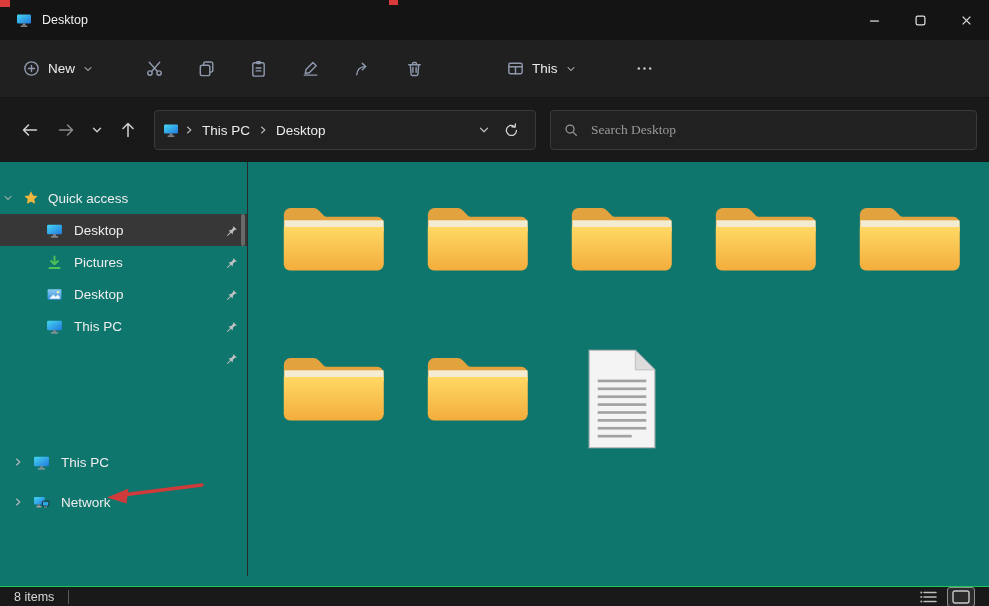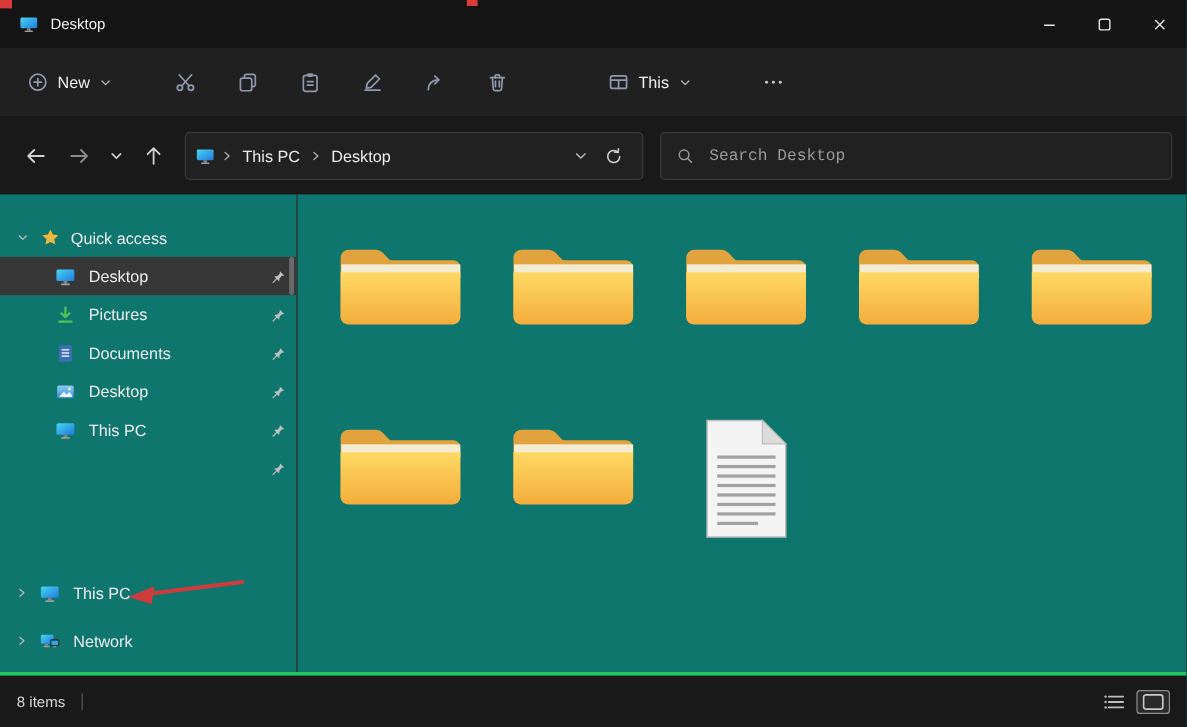--- a/index.html
+++ b/index.html
@@ -32,45 +32,45 @@
   .nav-btn.small{width:26px;}
   .nav-ic{stroke:#d2d2d2;fill:none;stroke-width:1.5;stroke-linecap:round;stroke-linejoin:round;}
   .nav-ic.dim{stroke:#8a8a8a;}
   .addressbar{width:382px;height:40px;margin-left:8px;border:1px solid #3a3a3a;background:#212121;
               border-radius:4px;display:flex;align-items:center;padding:0 8px;box-sizing:border-box;gap:4px;}
   .crumb{font-size:13.5px;color:#ececec;padding:0 3px;white-space:nowrap;}
   .addr-right{margin-left:auto;display:flex;align-items:center;gap:4px;}
   .searchbar{flex:1;height:40px;margin-left:14px;margin-right:12px;border:1px solid #3a3a3a;background:#212121;
              border-radius:4px;display:flex;align-items:center;padding:0 12px;gap:10px;box-sizing:border-box;}
   .searchbar input{flex:1;background:transparent;border:none;outline:none;color:#dcdcdc;
-                   font-size:13.5px;font-family:Liberation Mono, monospace;}
+                   font-size:13.5px;font-family:Liberation Serif, serif;}
   .searchbar input::placeholder{color:#9b9b9b;}
 
   
   .bodyarea{position:absolute;top:162px;left:0;right:0;bottom:30px;display:flex;}
   .sidebar{position:relative;width:248px;min-width:248px;border-right:1px solid #2a2a2a;
            padding-top:20px;box-sizing:border-box;}
-  .qa-row{display:flex;align-items:center;gap:9px;height:32px;padding-left:13px;font-size:13.5px;}
+  .qa-row{display:flex;align-items:center;gap:9px;height:32px;padding-left:2px;font-size:13.5px;}
   .side-item{position:relative;display:flex;align-items:center;height:32px;padding-left:46px;font-size:13.5px;}
   .side-item.selected{background:#373737;}
   .side-icon{width:17px;height:17px;margin-right:11px;display:flex;align-items:center;}
   .side-label{color:#ededed;}
   .pin{position:absolute;right:9px;top:9px;width:14px;height:14px;}
   .side-spacer{height:70px;}
   .tree-item{display:flex;align-items:center;height:36px;margin-bottom:4px;padding-left:12px;gap:9px;font-size:13.5px;}
   .sb-thumb{position:absolute;right:2px;top:52px;width:4px;height:32px;background:#696969;border-radius:2px;}
 
   
   .content{flex:1;padding:30px 0 0 14px;display:flex;flex-wrap:wrap;align-content:flex-start;}
   .cell{width:144px;height:150px;display:flex;justify-content:center;align-items:flex-start;padding-top:6px;box-sizing:border-box;}
   .folder-svg{width:112px;height:78px;}
   .doc-svg{width:78px;height:102px;}
 
   
-  .statusbar{position:absolute;left:0;right:0;bottom:0;height:46px;background:#191919;border-top:3px solid #22c55e;
+  .statusbar{position:absolute;left:0;right:0;bottom:0;height:20px;background:#191919;border-top:1px solid #22c55e;
              display:flex;align-items:center;padding:0 14px;box-sizing:border-box;font-size:12.5px;color:#d8d8d8;}
   .status-divider{width:1px;height:14px;background:#5a5a5a;margin-left:14px;}
   .status-views{margin-left:auto;display:flex;align-items:center;gap:8px;}
   .view-btn{display:flex;align-items:center;justify-content:center;}
   .view-btn.selected{border:1px solid #8f8f8f;border-radius:3px;padding:2px 4px;background:#2a2a2a;}
 
   
   .anno{position:absolute;pointer-events:none;}
 </style>
 </head>
@@ -300,36 +300,20 @@
           </svg>
         </span>
         <span class="side-label">Pictures</span>
         <span class="pin">
           <svg width="14" height="14" viewBox="0 0 14 14">
               <path d="M7.4 1.2 L12.8 6.6 L10.7 7.1 L9 8.8 L8.6 11.5 L6.9 9.8 L3.6 13.1 L2.9 12.4 L6.2 9.1 L4.5 7.4 L7.2 7 L8.9 5.3 L9.4 3.2 Z" fill="#bfbfbf"></path>
             </svg>
         </span>
       </div>
 
-      <div class="side-item">
-        <span class="side-icon">
-          <svg width="17" height="17" viewBox="0 0 16 16">
-            <rect x="3" y="1.5" width="10" height="13" rx="1.2" fill="#3d6db5"></rect>
-            <rect x="5" y="4.5" width="6" height="1.3" fill="#cfe0f5"></rect>
-            <rect x="5" y="7" width="6" height="1.3" fill="#cfe0f5"></rect>
-            <rect x="5" y="9.5" width="6" height="1.3" fill="#cfe0f5"></rect>
-          </svg>
-        </span>
-        <span class="side-label">Documents</span>
-        <span class="pin">
-          <svg width="14" height="14" viewBox="0 0 14 14">
-              <path d="M7.4 1.2 L12.8 6.6 L10.7 7.1 L9 8.8 L8.6 11.5 L6.9 9.8 L3.6 13.1 L2.9 12.4 L6.2 9.1 L4.5 7.4 L7.2 7 L8.9 5.3 L9.4 3.2 Z" fill="#bfbfbf"></path>
-            </svg>
-        </span>
-      </div>
 
       <div class="side-item">
         <span class="side-icon">
           <svg width="17" height="17" viewBox="0 0 16 16">
             <rect x="1.5" y="3" width="13" height="10" rx="1.3" fill="url(#gSky)"></rect>
             <path d="M3.5 11.5 L6.8 8 L9 10.2 L11 8.2 L13 10.2 V12 H3.5 Z" fill="#eef6fd"></path>
             <circle cx="11.2" cy="5.8" r="1.1" fill="#ffe9a8"></circle>
           </svg>
         </span>
         <span class="side-label">Desktop</span>

